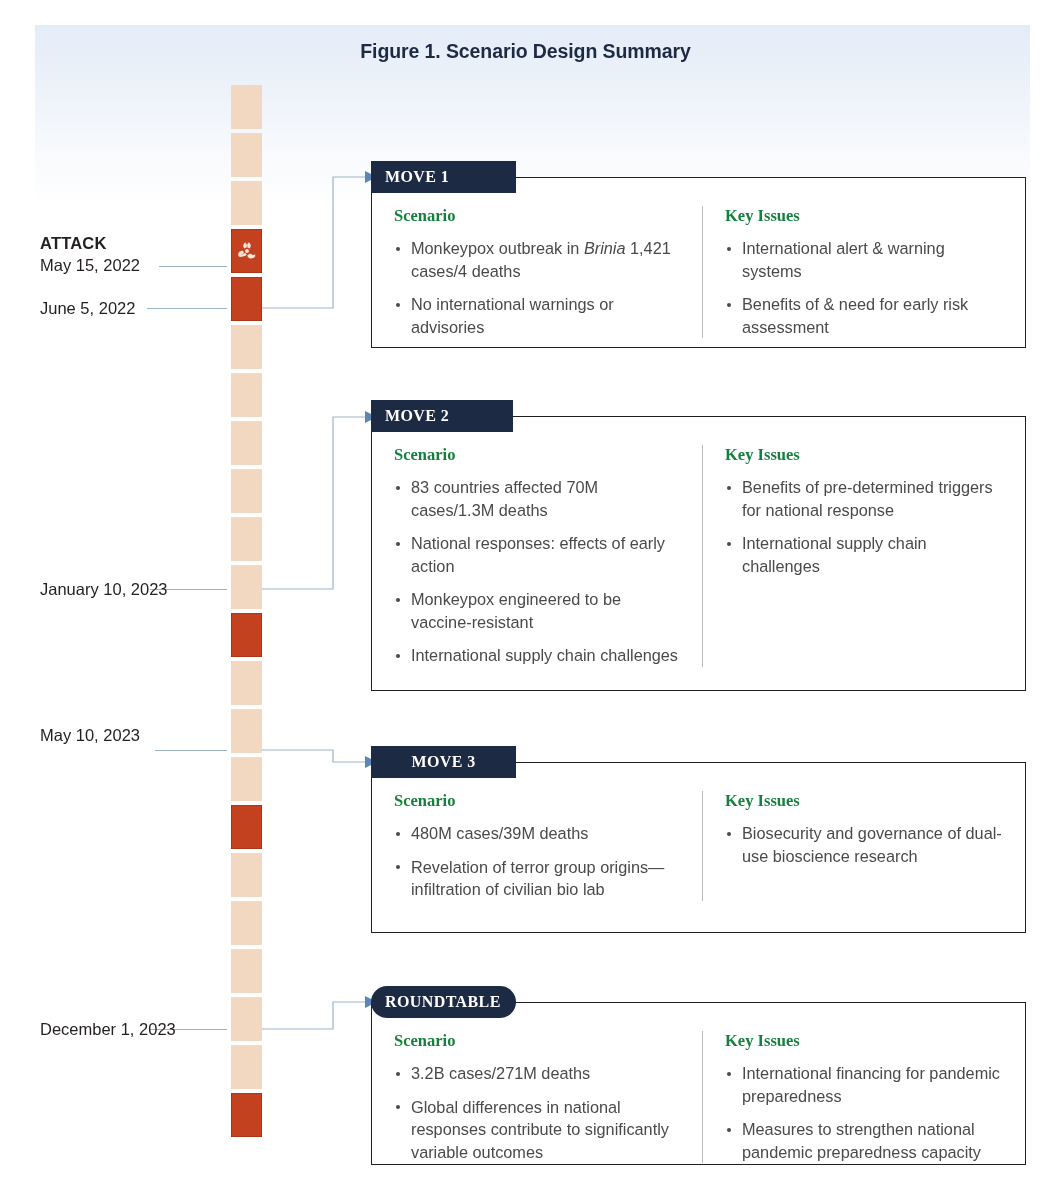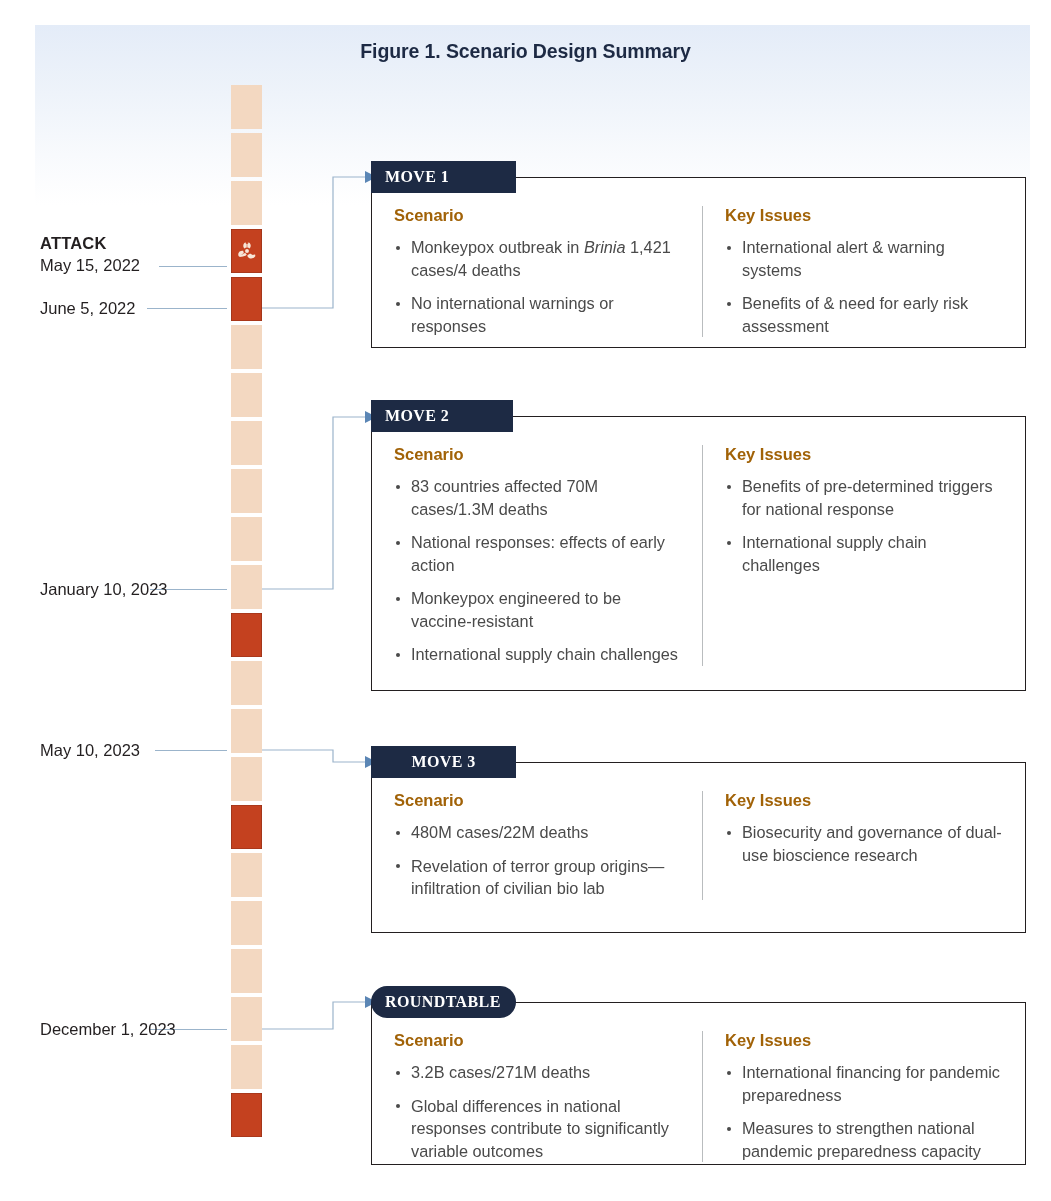--- a/index.html
+++ b/index.html
@@ -138,22 +138,23 @@
   }
   .col-issues {
     flex: 1;
     padding: 0 18px 0 22px;
     box-sizing: border-box;
     border-left: 1px solid #b9bcbe;
   }
   .col-heading {
     font-size: 16.5px;
     font-weight: bold;
-    color: #a16207;
+    color: #15803d;
     margin: 0 0 11px 0;
+    font-family: Liberation Serif, serif;
   }
   ul.bullets {
     margin: 0;
     padding: 0;
     list-style: none;
   }
   ul.bullets li {
     position: relative;
     padding-left: 17px;
     margin-bottom: 11px;
@@ -227,21 +228,21 @@
 <div class="date-label" style="top:297px;">
   <span>June 5, 2022</span>
 </div>
 <div class="leader-line" style="left:147px; top:308px; width:80px;"></div>
 
 <div class="date-label" style="top:578px;">
   <span>January 10, 2023</span>
 </div>
 <div class="leader-line" style="left:150px; top:589px; width:77px;"></div>
 
-<div class="date-label" style="top:739px;">
+<div class="date-label" style="top:724px;">
   <span>May 10, 2023</span>
 </div>
 <div class="leader-line" style="left:155px; top:750px; width:72px;"></div>
 
 <div class="date-label" style="top:1018px;">
   <span>December 1, 2023</span>
 </div>
 <div class="leader-line" style="left:150px; top:1029px; width:77px;"></div>
 
 <svg class="connector" style="left:261px; top:160px; width:115px; height:160px;">
@@ -266,21 +267,21 @@
 
 <div class="card-header" style="top:161px; width:145px;">
   <span>MOVE 1</span>
 </div>
 <div class="card" style="top:177px; height:171px;">
   <div class="card-body" style="padding-top:28px;">
     <div class="col-scenario">
       <div class="col-heading">Scenario</div>
       <ul class="bullets">
         <li><span>Monkeypox outbreak in </span><span class="it">Brinia</span><span> 1,421 cases/4 deaths</span></li>
-        <li>No international warnings or responses</li>
+        <li>No international warnings or advisories</li>
       </ul>
     </div>
     <div class="col-issues">
       <div class="col-heading">Key Issues</div>
       <ul class="bullets">
         <li>International alert &amp; warning systems</li>
         <li>Benefits of &amp; need for early risk assessment</li>
       </ul>
     </div>
   </div>
@@ -311,21 +312,21 @@
 </div>
 
 <div class="card-header" style="top:746px; width:145px;justify-content:center;">
   <span>MOVE 3</span>
 </div>
 <div class="card" style="top:762px; height:171px;">
   <div class="card-body" style="padding-top:28px;">
     <div class="col-scenario">
       <div class="col-heading">Scenario</div>
       <ul class="bullets">
-        <li>480M cases/22M deaths</li>
+        <li>480M cases/39M deaths</li>
         <li>Revelation of terror group origins—infiltration of civilian bio lab</li>
       </ul>
     </div>
     <div class="col-issues">
       <div class="col-heading">Key Issues</div>
       <ul class="bullets">
         <li>Biosecurity and governance of dual-use bioscience research</li>
       </ul>
     </div>
   </div>

